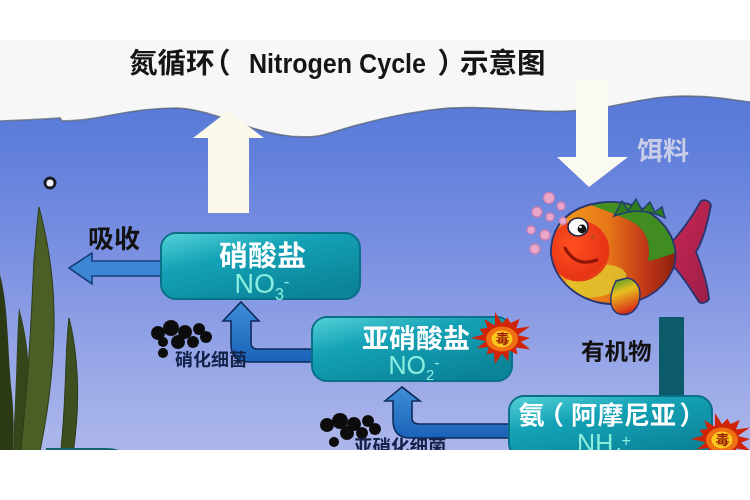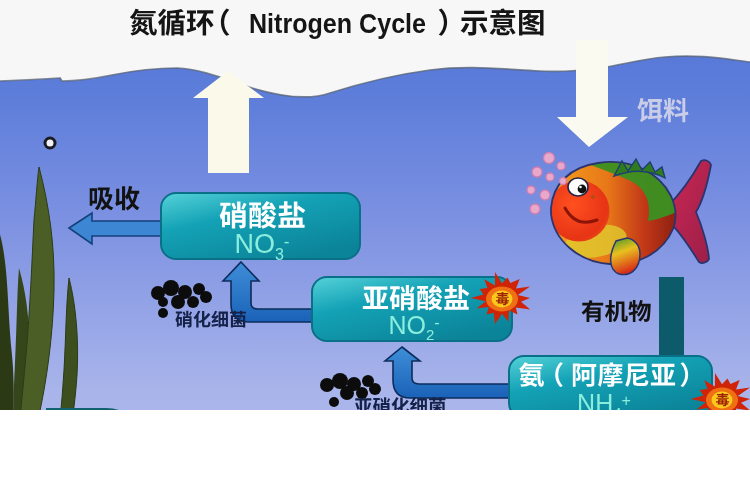--- a/index.html
+++ b/index.html
@@ -1,16 +1,16 @@
 <!DOCTYPE html>
 <html><head>
 <meta charset="utf-8">
 <style>
   html,body{margin:0;padding:0;}
-  #stage{position:relative;width:750px;height:410px;overflow:hidden;font-family:"Liberation Sans",sans-serif;}
+  #stage{position:relative;width:750px;height:410px;overflow:hidden;font-family:"Liberation Sans",sans-serif;margin-top:40px;}
 </style>
 </head>
 <body>
 <div id="stage">
 <svg width="750" height="500" viewBox="0 0 750 500">
 <defs>
   <linearGradient id="water" x1="0" y1="0" x2="0" y2="1">
     <stop offset="0" stop-color="#5273d8"></stop>
     <stop offset="0.2" stop-color="#5e7eda"></stop>
     <stop offset="0.45" stop-color="#7e92e2"></stop>

